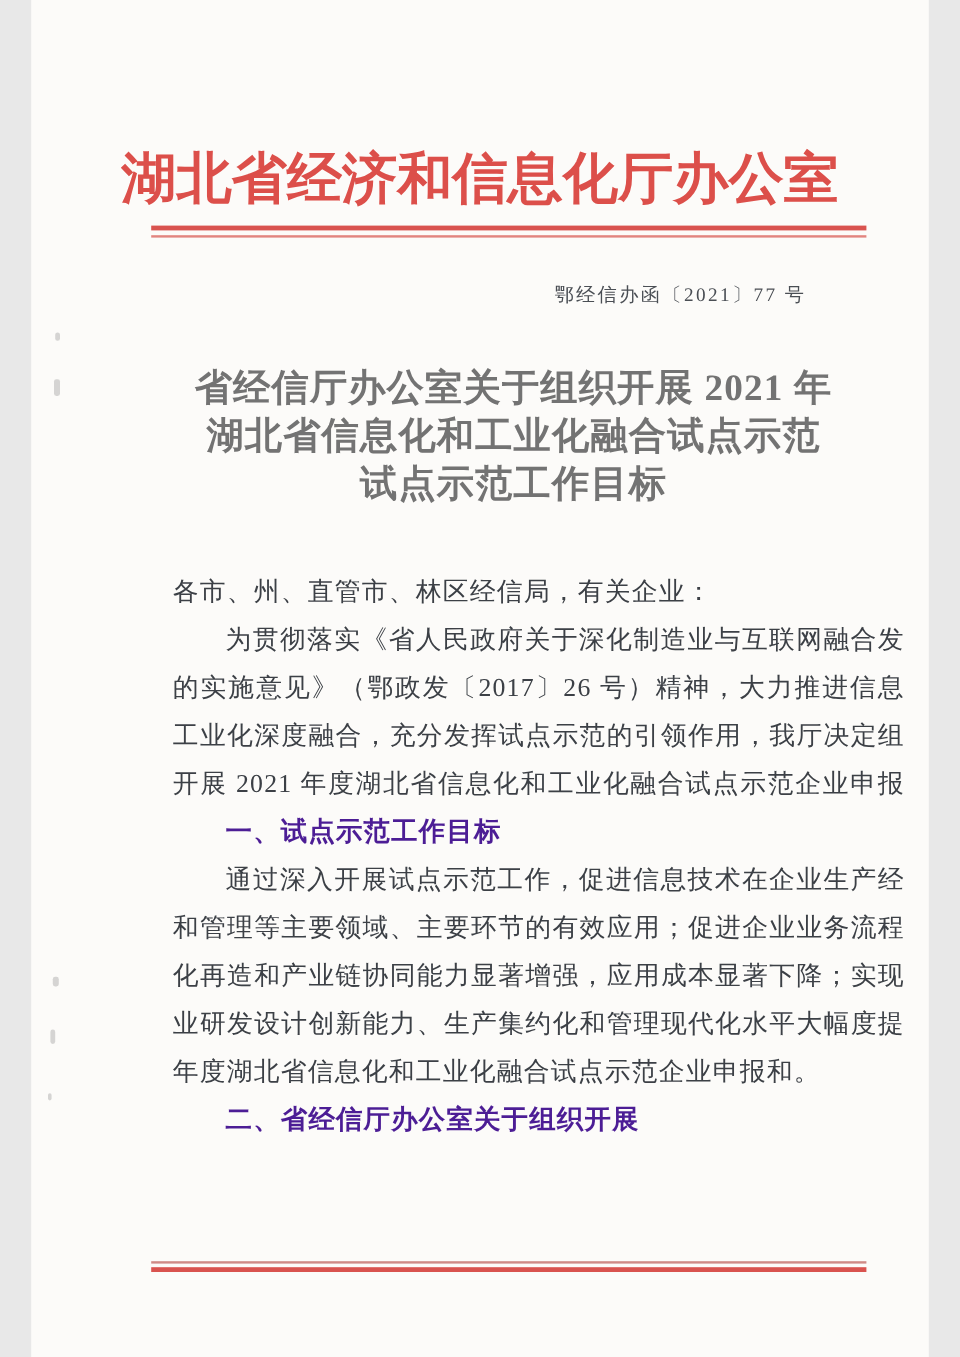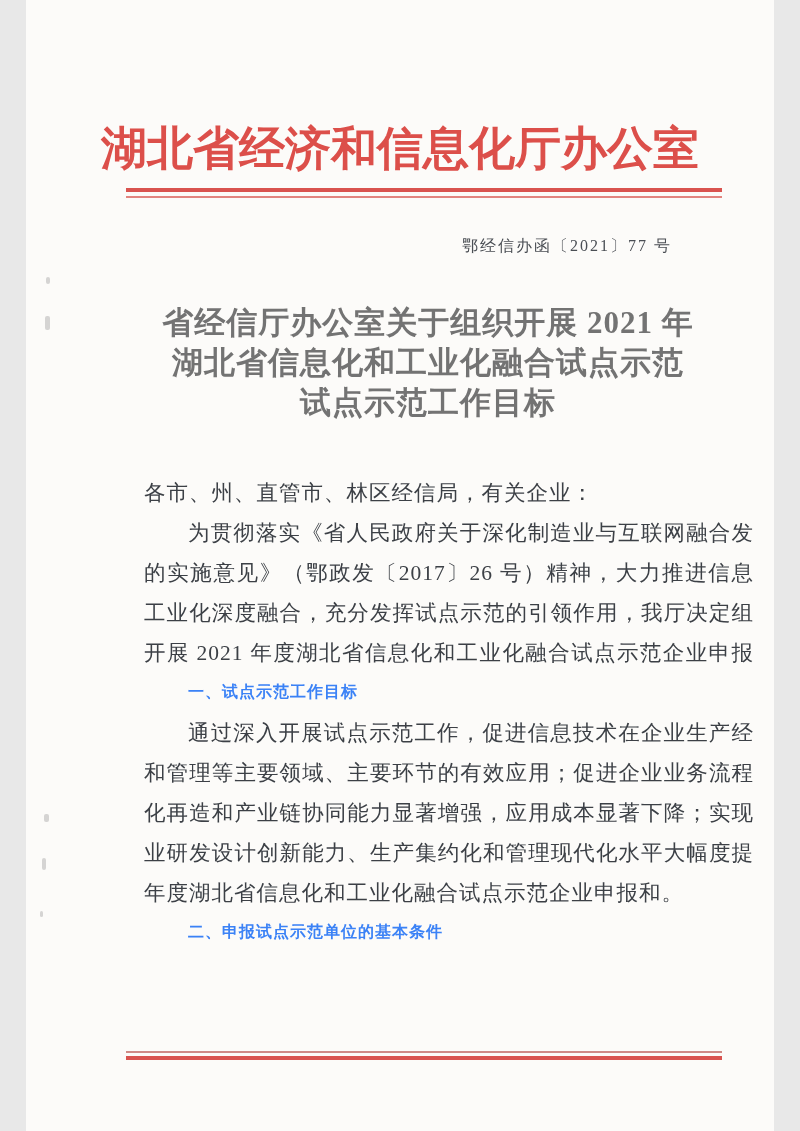--- a/index.html
+++ b/index.html
@@ -73,23 +73,23 @@
   .body-text .line { height: 40px; overflow: hidden; }
   .body-text .fill {
     text-align: justify;
     text-align-last: justify;
   }
   .body-text .indent { padding-left: 44px; }
   .body-text .heading {
     height: 40px;
     padding-left: 44px;
     font-weight: bold;
-    color: #3b82f6;
-    font-family: Liberation Mono, monospace;
-    font-size: 16px;
+    color: #4c1d95;
+    font-family: Liberation Serif, serif;
+    font-size: 22px;
     letter-spacing: 1px;
   }
   
   .rule-thin-bottom  { top: 1051px; height: 1.5px; background: #cf8a86; }
   .rule-thick-bottom { top: 1056px; height: 4px;   background: #d9534f; }
   
   .speck {
     position: absolute;
     background: #9a9a9a;
     opacity: 0.4;
@@ -125,21 +125,21 @@
         <div class="line fill indent">为贯彻落实《省人民政府关于深化制造业与互联网融合发展</div>
         <div class="line fill">的实施意见》（鄂政发〔2017〕26 号）精神，大力推进信息化和</div>
         <div class="line fill">工业化深度融合，充分发挥试点示范的引领作用，我厅决定组织</div>
         <div class="line fill">开展 2021 年度湖北省信息化和工业化融合试点示范企业申报和</div>
         <div class="heading">一、试点示范工作目标</div>
         <div class="line fill indent">通过深入开展试点示范工作，促进信息技术在企业生产经营</div>
         <div class="line fill">和管理等主要领域、主要环节的有效应用；促进企业业务流程优</div>
         <div class="line fill">化再造和产业链协同能力显著增强，应用成本显著下降；实现企</div>
         <div class="line fill">业研发设计创新能力、生产集约化和管理现代化水平大幅度提升；</div>
         <div class="line">年度湖北省信息化和工业化融合试点示范企业申报和。</div>
-        <div class="heading">二、申报试点示范单位的基本条件</div>
+        <div class="heading">二、省经信厅办公室关于组织开展</div>
       </div>
   </div>
 
   <div class="rule rule-thin-bottom"></div>
   <div class="rule rule-thick-bottom"></div>
 
   <div class="speck sp1"></div>
   <div class="speck sp2"></div>
   <div class="speck sp3"></div>
   <div class="speck sp4"></div>

